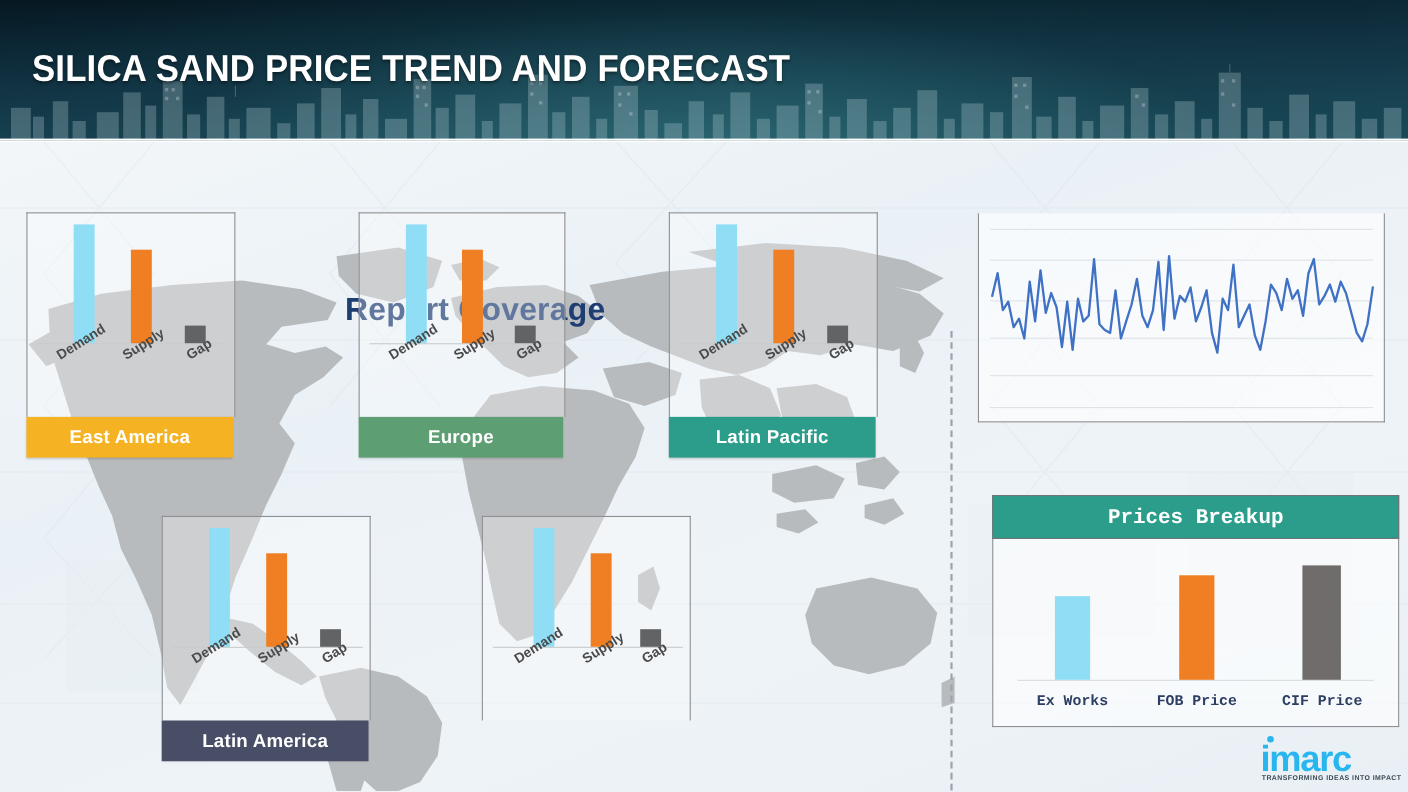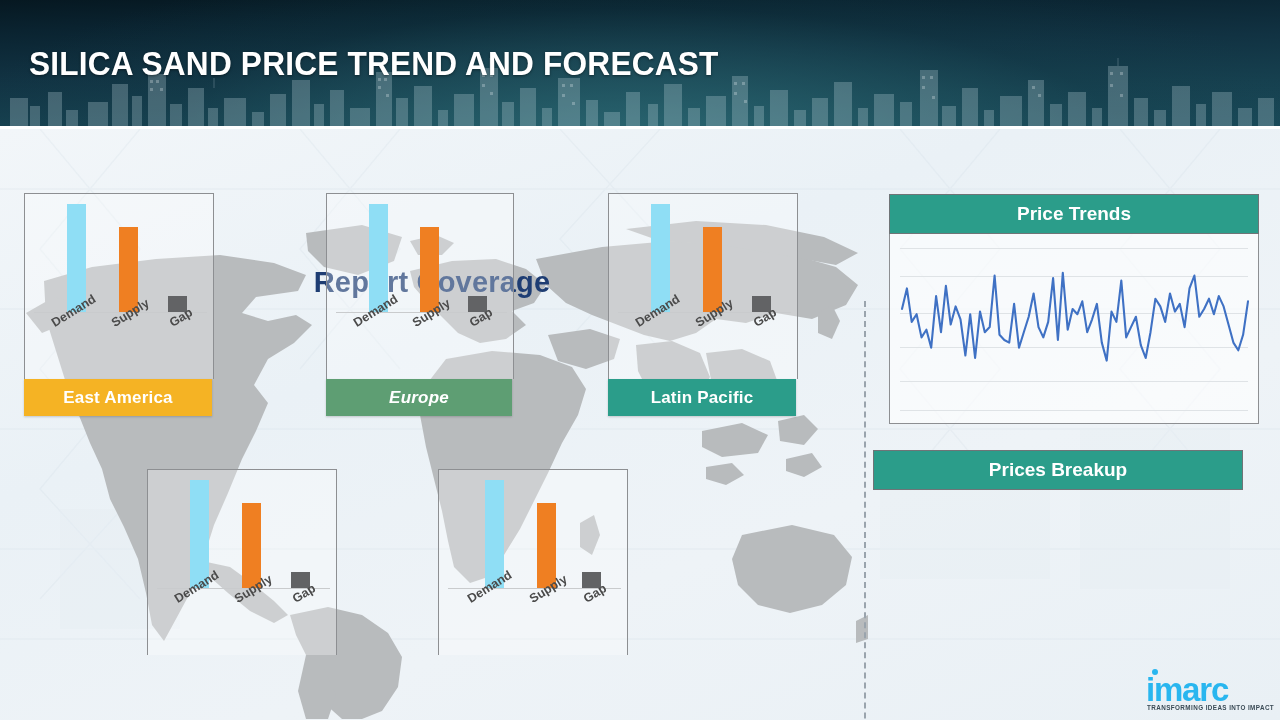--- a/index.html
+++ b/index.html
@@ -316,21 +316,21 @@
     <div class="region-card" style="left:326px;top:64px;width:186px;">
       <div class="region-chart">
         <div class="axis-line"></div>
         <div class="bar bar-demand" style="left:42px;width:19px;height:108px;"></div>
         <div class="bar bar-supply" style="left:93px;width:19px;height:85px;"></div>
         <div class="bar bar-gap" style="left:141px;width:19px;height:16px;"></div>
         <div class="blabel" style="left:24px;top:124px;">Demand</div>
         <div class="blabel" style="left:83px;top:124px;">Supply</div>
         <div class="blabel" style="left:140px;top:124px;">Gap</div>
       </div>
-      <div class="region-label" style="background:#5e9e73;font-style:italic;">Europe</div>
+      <div class="region-label" style="background:#5e9e73;">Europe</div>
     </div>
 
     <div class="region-card" style="left:608px;top:64px;width:188px;">
       <div class="region-chart">
         <div class="axis-line"></div>
         <div class="bar bar-demand" style="left:42px;width:19px;height:108px;"></div>
         <div class="bar bar-supply" style="left:94px;width:19px;height:85px;"></div>
         <div class="bar bar-gap" style="left:143px;width:19px;height:16px;"></div>
         <div class="blabel" style="left:24px;top:124px;">Demand</div>
         <div class="blabel" style="left:84px;top:124px;">Supply</div>
@@ -342,51 +342,60 @@
     <div class="region-card" style="left:147px;top:340px;width:188px;">
       <div class="region-chart">
         <div class="axis-line"></div>
         <div class="bar bar-demand" style="left:42px;width:19px;height:108px;"></div>
         <div class="bar bar-supply" style="left:94px;width:19px;height:85px;"></div>
         <div class="bar bar-gap" style="left:143px;width:19px;height:16px;"></div>
         <div class="blabel" style="left:24px;top:124px;">Demand</div>
         <div class="blabel" style="left:84px;top:124px;">Supply</div>
         <div class="blabel" style="left:142px;top:124px;">Gap</div>
       </div>
+      <div class="region-label" style="background:#474e66;">Latin America</div>
     </div>
 
     <div class="region-card" style="left:438px;top:340px;width:188px;">
       <div class="region-chart">
         <div class="axis-line"></div>
         <div class="bar bar-demand" style="left:46px;width:19px;height:108px;"></div>
         <div class="bar bar-supply" style="left:98px;width:19px;height:85px;"></div>
         <div class="bar bar-gap" style="left:143px;width:19px;height:16px;"></div>
         <div class="blabel" style="left:26px;top:124px;">Demand</div>
         <div class="blabel" style="left:88px;top:124px;">Supply</div>
         <div class="blabel" style="left:142px;top:124px;">Gap</div>
       </div>
     </div>
 
     <div class="panel" style="left:889px;top:65px;width:370px;">
-      <div class="panel-head">Price Trends</div>
       <div class="panel-body" style="height:189px;">
         <div class="gridline" style="top:14px;"></div>
         <div class="gridline" style="top:42px;"></div>
         <div class="gridline" style="top:79px;"></div>
         <div class="gridline" style="top:113px;"></div>
         <div class="gridline" style="top:147px;"></div>
         <div class="gridline" style="top:176px;"></div>
         <svg id="trend-svg" style="position:absolute;left:0;top:0;width:370px;height:189px;" viewBox="0 0 370 189" preserveAspectRatio="none">
           <polyline id="trend-path" fill="none" stroke="#3f71c4" stroke-width="2.1" stroke-linejoin="round" stroke-linecap="round" points="12.0,75.0 16.9,54.4 21.7,87.9 26.6,80.2 31.5,103.4 36.4,95.7 41.2,113.7 46.1,62.1 51.0,98.2 55.9,51.8 60.7,90.5 65.6,72.4 70.5,85.3 75.4,121.5 80.2,80.2 85.1,124.0 90.0,77.6 94.8,98.2 99.7,93.1 104.6,41.5 109.5,100.8 114.3,106.0 119.2,108.6 124.1,69.9 129.0,113.7 133.8,98.2 138.7,82.8 143.6,59.5 148.5,93.1 153.3,103.4 158.2,87.9 163.1,44.1 167.9,106.0 172.8,38.9 177.7,95.7 182.6,75.0 187.4,80.2 192.3,67.3 197.2,98.2 202.1,85.3 206.9,69.9 211.8,108.6 216.7,126.6 221.5,77.6 226.4,87.9 231.3,46.6 236.2,103.4 241.0,93.1 245.9,82.8 250.8,111.1 255.7,124.0 260.5,98.2 265.4,64.7 270.3,72.4 275.2,87.9 280.0,59.5 284.9,77.6 289.8,69.9 294.6,93.1 299.5,54.4 304.4,41.5 309.3,82.8 314.1,75.0 319.0,64.7 323.9,80.2 328.8,62.1 333.6,72.4 338.5,90.5 343.4,108.6 348.3,116.3 353.1,100.8 358.0,67.3"></polyline>
         </svg>
       </div>
     </div>
 
-    <div class="panel" style="left:873px;top:321px;width:370px;">
+    <div class="panel" style="left:902px;top:321px;width:370px;font-family:Liberation Mono, monospace;">
       <div class="panel-head">Prices Breakup</div>
+      <div class="panel-body" style="height:170px;">
+        <div class="pb-axis"></div>
+        <div class="pb-bar" style="left:56px;width:32px;height:76px;background:#8fdef5;"></div>
+        <div class="pb-bar" style="left:169px;width:32px;height:95px;background:#ef7f22;"></div>
+        <div class="pb-bar" style="left:281px;width:35px;height:104px;background:#6f6c6b;"></div>
+        <div class="pb-label" style="left:22px;width:100px;">Ex Works</div>
+        <div class="pb-label" style="left:135px;width:100px;">FOB Price</div>
+        <div class="pb-label" style="left:249px;width:100px;">CIF Price</div>
+      </div>
     </div>
 
   </div>
 
   <div class="logo">
     <div class="logo-dot"></div>
     <div class="logo-word">imarc</div>
     <div class="logo-tag">TRANSFORMING IDEAS INTO IMPACT</div>
   </div>
 

